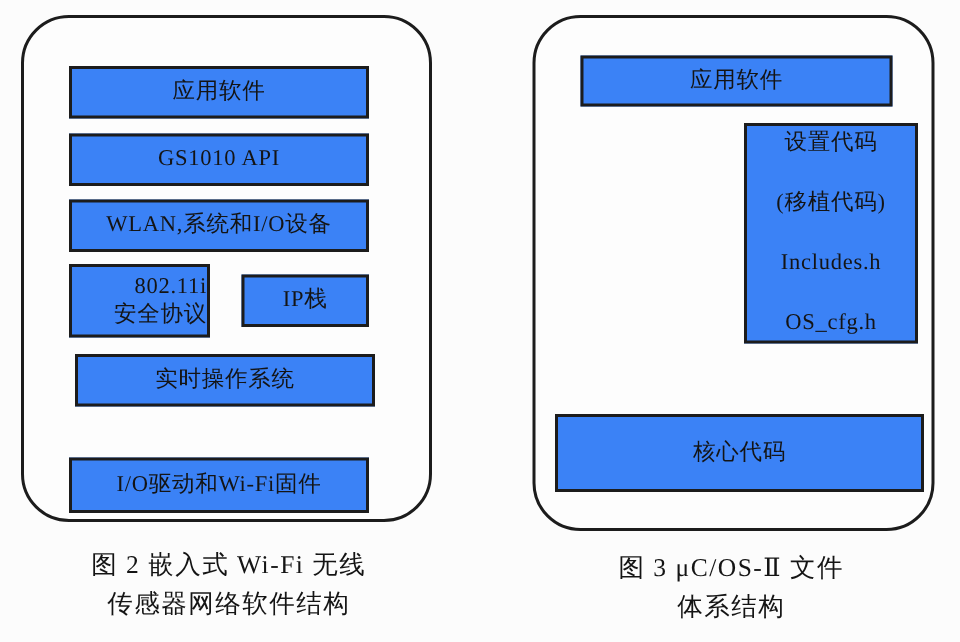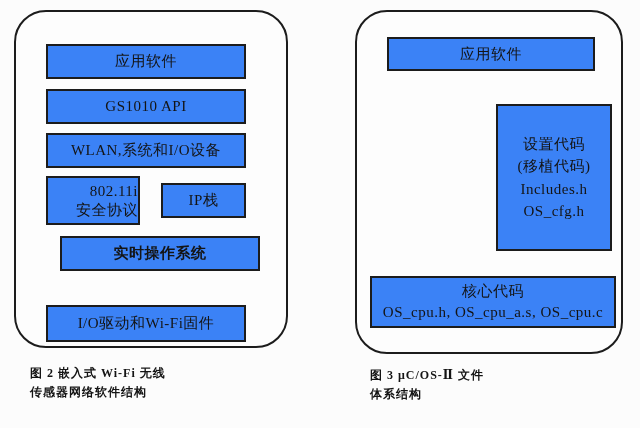--- a/index.html
+++ b/index.html
@@ -32,23 +32,23 @@
   }
   .file-list-box {
     justify-content: flex-start;
     padding-top: 6px;
     font-size: 14.5px;
     line-height: 19px;
   }
   .file-line { white-space: nowrap; }
   .caption {
     position: absolute;
-    font-weight: bold;
-    font-size: 12px;
-    text-align: left;
+    font-weight: normal;
+    font-size: 17px;
+    text-align: center;
     line-height: 1.55;
     letter-spacing: 1px;
   }
 </style>
 </head>
 <body>
 
 <div class="rounded-container" style="left:14px; top:10px; width:270px; height:334px;">
 
   <div class="box" style="left:30px; top:32px; width:196px; height:31px;">
@@ -65,50 +65,49 @@
 
   <div class="box" style="left:30px; top:164px; width:90px; height:45px;align-items:flex-end;">
     <span>802.11i</span>
     <span>安全协议</span>
   </div>
 
   <div class="box" style="left:145px; top:171px; width:81px; height:31px;">
     <span>IP栈</span>
   </div>
 
-  <div class="box" style="left:44px; top:224px; width:196px; height:31px;font-weight:bold;">
+  <div class="box" style="left:34px; top:224px; width:196px; height:31px;">
     <span>实时操作系统</span>
   </div>
 
   <div class="box" style="left:30px; top:268px; width:196px; height:33px;margin-top:25px;">
     <span>I/O驱动和Wi-Fi固件</span>
   </div>
 </div>
 
 <div class="caption" style="left:30px; top:364px; width:245px;">
   <div>图 2  嵌入式 Wi-Fi 无线</div>
   <div>传感器网络软件结构</div>
 </div>
 
 <div class="rounded-container" style="left:355px; top:10px; width:264px; height:340px;">
 
   <div class="box" style="left:30px; top:25px; width:204px; height:30px;">
     <span>应用软件</span>
   </div>
 
 
-  <div class="box" style="left:139px; top:92px; width:112px; height:143px; line-height:1.5;">
+  <div class="box" style="left:139px; top:70px; width:112px; height:143px; line-height:1.5;justify-content:space-between;">
     <div>设置代码</div>
     <div>(移植代码)</div>
     <div>Includes.h</div>
     <div>OS_cfg.h</div>
   </div>
 
   <div class="box" style="left:13px; top:264px; width:242px; height:48px; line-height:1.4;">
     <div>核心代码</div>
-    <div class="file-line">OS_cpu.h,  OS_cpu_a.s,  OS_cpu.c</div>
   </div>
 </div>
 
 <div class="caption" style="left:370px; top:366px; width:235px;">
   <div>图 3  μC/OS-Ⅱ 文件</div>
   <div>体系结构</div>
 </div>
 
 </body></html>

